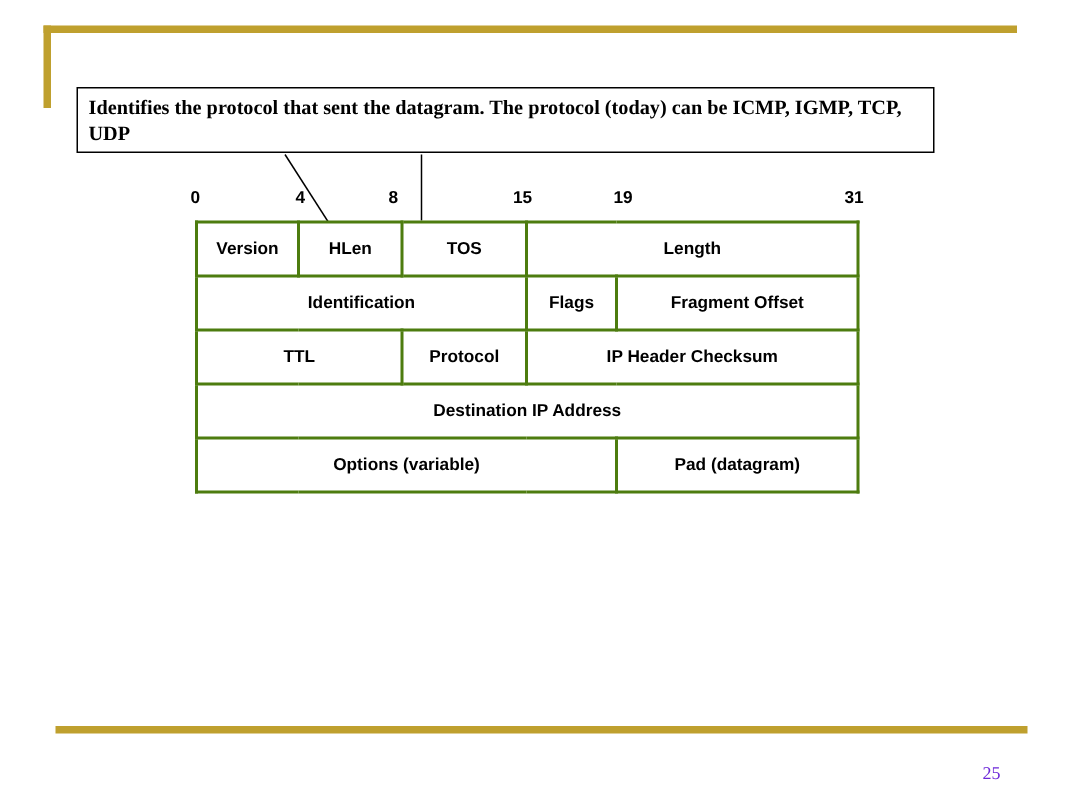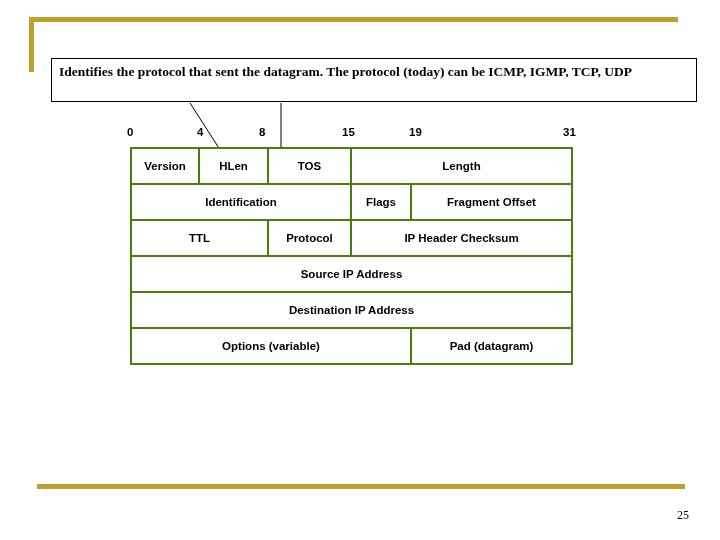--- a/index.html
+++ b/index.html
@@ -40,21 +40,21 @@
     width: 648px;
     height: 5px;
     background: #bfa02e;
   }
 
   
   .callout {
     position: absolute;
     left: 51px;
     top: 58px;
-    width: 646px;
+    width: 572px;
     height: 44px;
     border: 1px solid #000000;
     box-sizing: border-box;
     background: #ffffff;
     font-family: "Liberation Serif", serif;
     font-weight: bold;
     font-size: 13.5px;
     line-height: 17px;
     color: #000000;
     padding: 4px 16px 0 7px;
@@ -107,25 +107,25 @@
     font-weight: bold;
     color: #000000;
     font-family: "Liberation Sans", sans-serif;
     padding: 0 1px;
     background: #ffffff;
   }
 
   
   .page-num {
     position: absolute;
-    left: 677px;
+    left: 655px;
     top: 508px;
     font-family: "Liberation Serif", serif;
     font-size: 12px;
-    color: #000000;
+    color: #6d28d9;
   }
 </style>
 </head>
 <body>
 
 <div id="slide">
 
   <div class="gold-top-line"></div>
   <div class="gold-left-bar"></div>
   <div class="gold-bottom-line"></div>
@@ -168,23 +168,20 @@
         <td colspan="3">Identification</td>
         <td>Flags</td>
         <td>Fragment Offset</td>
       </tr>
       <tr>
         <td colspan="2">TTL</td>
         <td>Protocol</td>
         <td colspan="2">IP Header Checksum</td>
       </tr>
       <tr>
-        <td colspan="5">Source IP Address</td>
-      </tr>
-      <tr>
         <td colspan="5">Destination IP Address</td>
       </tr>
       <tr>
         <td colspan="4" style="width:338px;">Options (variable)</td>
         <td>Pad (datagram)</td>
       </tr>
     </tbody>
   </table>
 
   <div class="page-num">25</div>

